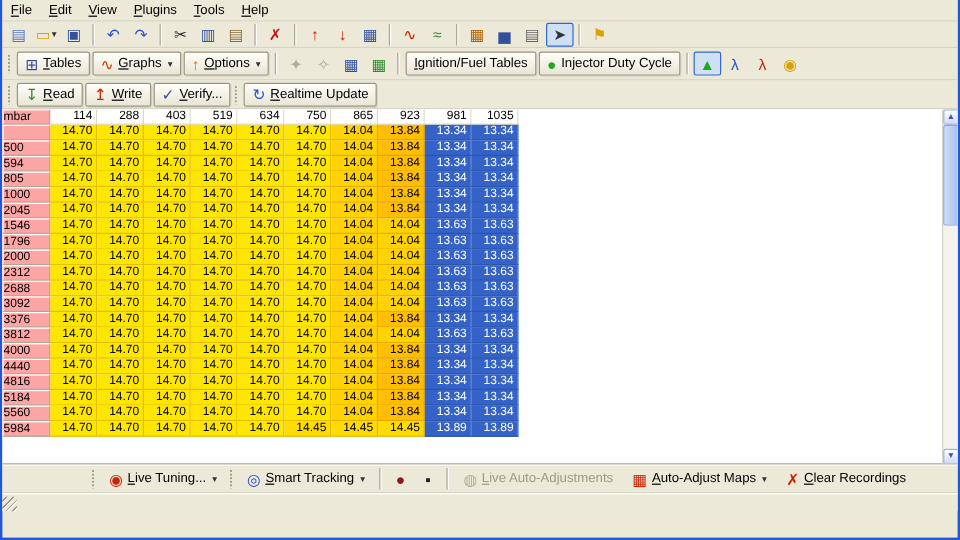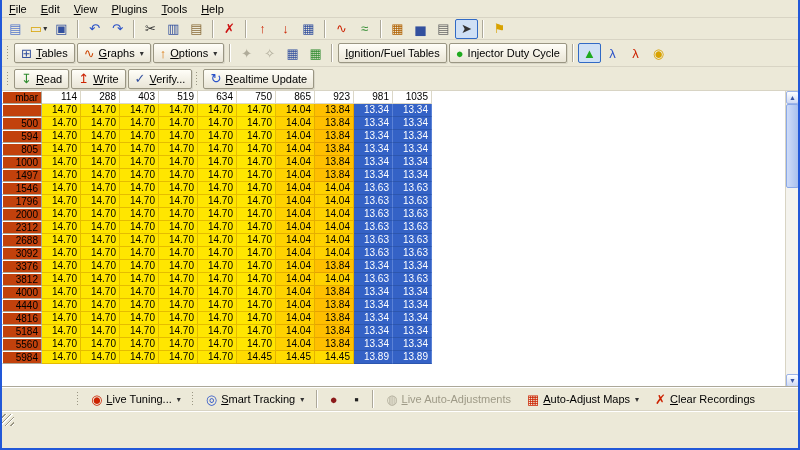--- a/index.html
+++ b/index.html
@@ -38,21 +38,21 @@
   .tbtn.flat{background:transparent;border:1px solid transparent;box-shadow:none}
   .off{color:#9e9a87}
   .dd{font-size:8px;color:#333;margin-left:1px}
   
   .client{height:296px;flex:0 0 296px;position:relative;background:#fff;overflow:hidden;border-bottom:1px solid #aca899}
   .grid{position:absolute;left:0;top:0;width:430px}
   .trow{display:flex;height:13px}
   .cell{flex:0 0 auto;width:39px;height:13px;line-height:12px;font-size:10px;overflow:hidden;white-space:nowrap}
   .c0{width:40px}
   .hcell{background:#ece9d8;border-top:1px solid #fff;border-left:1px solid #fff;border-right:1px solid #aca899;border-bottom:1px solid #aca899;text-align:left;padding-left:3px}
-  .lcell{background:#c2410c;border-top:1px solid #fff;border-left:1px solid #fff;border-right:1px solid #aca899;border-bottom:1px solid #aca899;text-align:right;padding-right:3px}
+  .lcell{background:#fca5a5;border-top:1px solid #fff;border-left:1px solid #fff;border-right:1px solid #aca899;border-bottom:1px solid #aca899;text-align:left;padding-right:3px}
   .vcell{text-align:right;padding-right:3px;color:#000}
   .cwhite{background:#fff;border-right:1px solid #dcd8c8;border-bottom:1px solid #dcd8c8}
   .cyellow{border-right:1px solid rgba(180,110,0,.35);border-bottom:1px solid rgba(180,110,0,.35)}
   .cblue{color:#fff;border-right:1px solid #5b82d6;border-bottom:1px solid #2c56ae}
   
   .vscroll{position:absolute;right:0;top:0;width:13px;height:296px;background:#f4f3ee;border-left:1px solid #d8d4c4}
   .sbtn{position:absolute;left:0;width:13px;height:13px;background:linear-gradient(180deg,#fff,#cfdaf3);
     border:1px solid #9cb3e8;border-radius:2px;color:#3a57a8;font-size:7px;line-height:11px;text-align:center}
   .sbtn.up{top:0}.sbtn.down{bottom:0}
   .sthumb{position:absolute;left:0;top:13px;width:13px;height:84px;background:linear-gradient(90deg,#cfdcf8,#a8c0ee);
@@ -294,21 +294,21 @@
           <div class="cell vcell cyellow" style="background: rgb(255, 230, 0);">14.70</div>
           <div class="cell vcell cyellow" style="background: rgb(255, 230, 0);">14.70</div>
           <div class="cell vcell cyellow" style="background: rgb(255, 230, 0);">14.70</div>
           <div class="cell vcell cyellow" style="background: rgb(255, 230, 0);">14.70</div>
           <div class="cell vcell cyellow" style="background: rgb(255, 210, 0);">14.04</div>
           <div class="cell vcell cyellow" style="background: rgb(255, 191, 0);">13.84</div>
           <div class="cell vcell cblue" style="background: rgb(52, 98, 198); color: rgb(255, 255, 255);">13.34</div>
           <div class="cell vcell cblue" style="background: rgb(52, 98, 198); color: rgb(255, 255, 255);">13.34</div>
         </div>
         <div class="trow">
-          <div class="cell lcell c0">1497</div>
+          <div class="cell lcell c0">2045</div>
           <div class="cell vcell cyellow" style="background: rgb(255, 230, 0);">14.70</div>
           <div class="cell vcell cyellow" style="background: rgb(255, 230, 0);">14.70</div>
           <div class="cell vcell cyellow" style="background: rgb(255, 230, 0);">14.70</div>
           <div class="cell vcell cyellow" style="background: rgb(255, 230, 0);">14.70</div>
           <div class="cell vcell cyellow" style="background: rgb(255, 230, 0);">14.70</div>
           <div class="cell vcell cyellow" style="background: rgb(255, 230, 0);">14.70</div>
           <div class="cell vcell cyellow" style="background: rgb(255, 210, 0);">14.04</div>
           <div class="cell vcell cyellow" style="background: rgb(255, 191, 0);">13.84</div>
           <div class="cell vcell cblue" style="background: rgb(52, 98, 198); color: rgb(255, 255, 255);">13.34</div>
           <div class="cell vcell cblue" style="background: rgb(52, 98, 198); color: rgb(255, 255, 255);">13.34</div>

